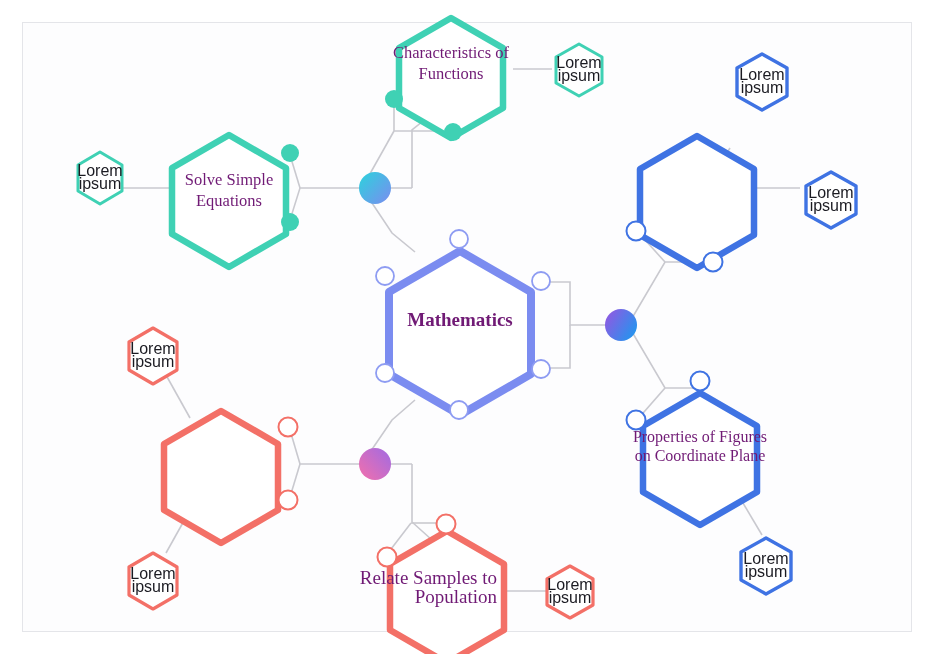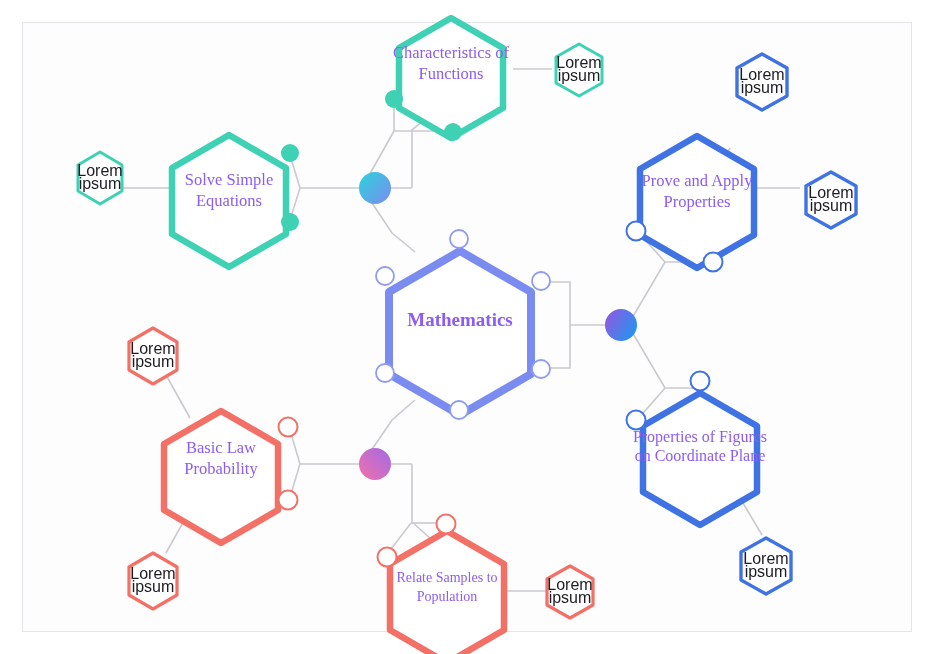--- a/index.html
+++ b/index.html
@@ -28,21 +28,21 @@
   #map-svg {
     position: absolute;
     left: 0;
     top: 0;
     width: 936px;
     height: 654px;
   }
   .node-label {
     position: absolute;
     text-align: center;
-    color: #8b5cf6;
+    color: #701a75;
     pointer-events: none;
     white-space: pre-line;
   }
   .label-major {
     font-family: "Liberation Serif", "DejaVu Serif", serif;
     font-size: 16.5px;
     line-height: 21px;
   }
   .label-center {
     font-family: "Liberation Serif", "DejaVu Serif", serif;
@@ -192,30 +192,26 @@
   </svg>
 
   <div class="node-label label-center" style="left:380px; top:308px; width:160px;">Mathematics</div>
 
   <div class="node-label label-major" style="left:381px; top:42px; width:140px;">Characteristics of
 Functions</div>
 
   <div class="node-label label-major" style="left:159px; top:169px; width:140px;">Solve Simple
 Equations</div>
 
-  <div class="node-label label-major" style="left:627px; top:170px; width:140px;">Prove and Apply
-Properties</div>
 
   <div class="node-label label-major" style="left:620px; top:427px; width:160px; font-size:16px; line-height:19px;">Properties of Figures
 on Coordinate Plane</div>
 
-  <div class="node-label label-major" style="left:151px; top:437px; width:140px;">Basic Law
-Probability</div>
-
-  <div class="node-label label-major" style="left:377px; top:568px; width:140px; font-size:14px; line-height:19px;">Relate Samples to
+
+  <div class="node-label label-major" style="left:357px; top:568px; width:140px; font-size:19px; line-height:19px;text-align:right;">Relate Samples to
 Population</div>
 
   <div class="node-label label-minor" style="left:70px; top:165px; width:60px;">Lorem
 ipsum</div>
 
   <div class="node-label label-minor" style="left:549px; top:57px; width:60px;">Lorem
 ipsum</div>
 
   <div class="node-label label-minor" style="left:732px; top:69px; width:60px;">Lorem
 ipsum</div>

